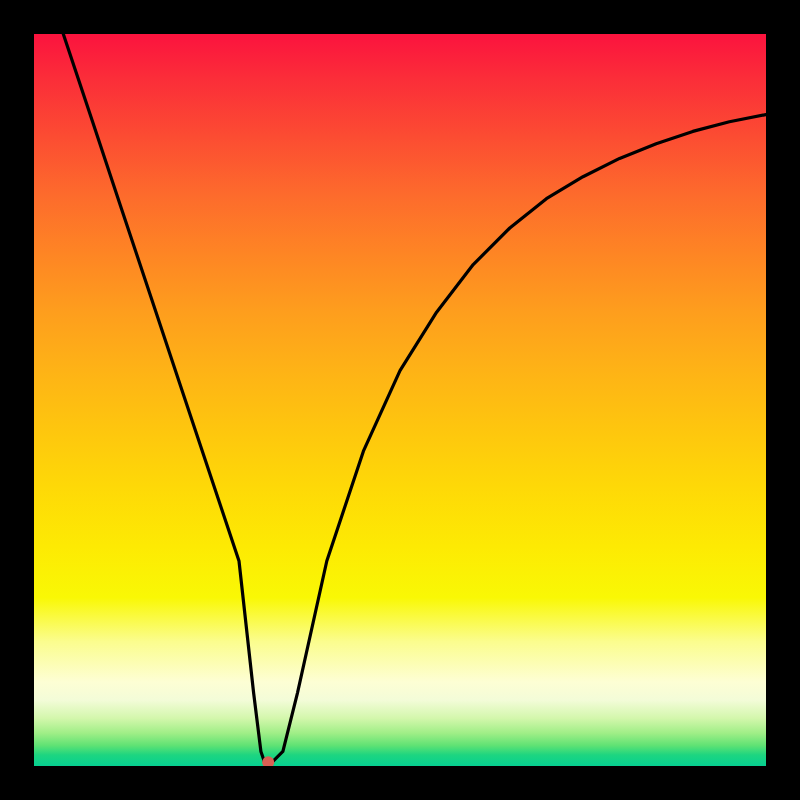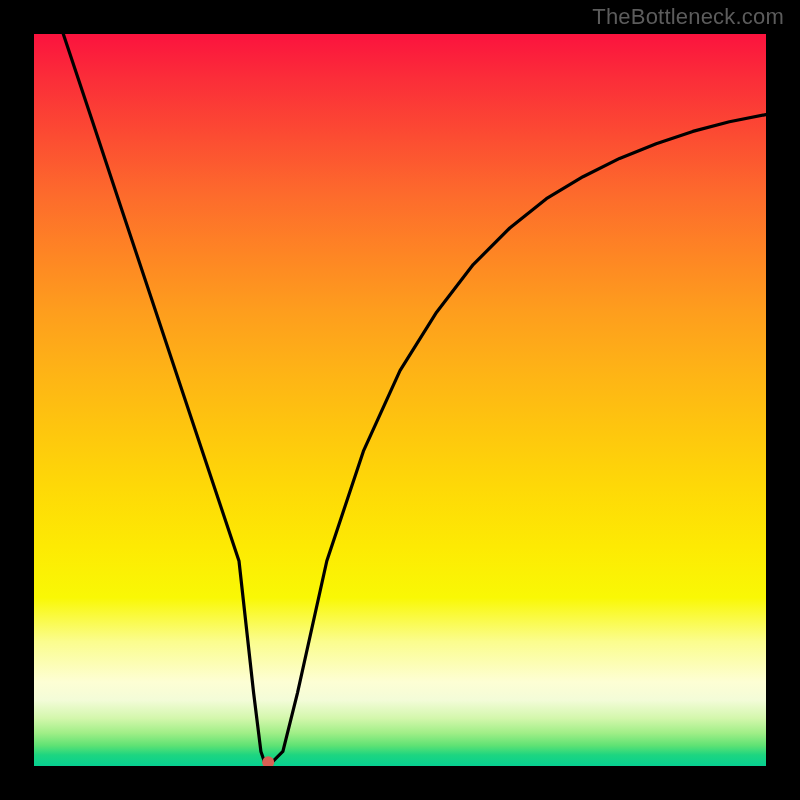--- a/index.html
+++ b/index.html
@@ -69,21 +69,20 @@
     left: 0;
     top: 0;
     width: 100%;
     height: 100%;
   }
 </style>
 </head>
 <body>
 
 <div class="frame">
-  <div class="watermark">TheBottleneck.com</div>
 
   <div class="plot-area">
     <div class="gradient-bg"></div>
 
     <svg class="curve-layer" viewBox="0 0 732 732" preserveAspectRatio="none">
       <path fill="none" stroke="#000000" stroke-width="3.2" stroke-linejoin="round" stroke-linecap="round" d="M29.3 0.0 L58.6 87.8 L87.8 175.7 L117.1 263.5 L146.4 351.4 L175.7 439.2 L205.0 527.0 L219.6 658.8 L226.9 717.4 L230.6 728.3 L237.9 728.3 L248.9 717.4 L263.5 658.8 L292.8 527.0 L329.4 417.2 L366.0 336.7 L402.6 278.2 L439.2 230.6 L475.8 194.0 L512.4 164.7 L549.0 142.7 L585.6 124.4 L622.2 109.8 L658.8 97.4 L695.4 87.8 L732.0 80.5"></path>
       <circle r="6" fill="#d96055" cx="234.2" cy="728.3"></circle>
     </svg>
   </div>
 </div>

